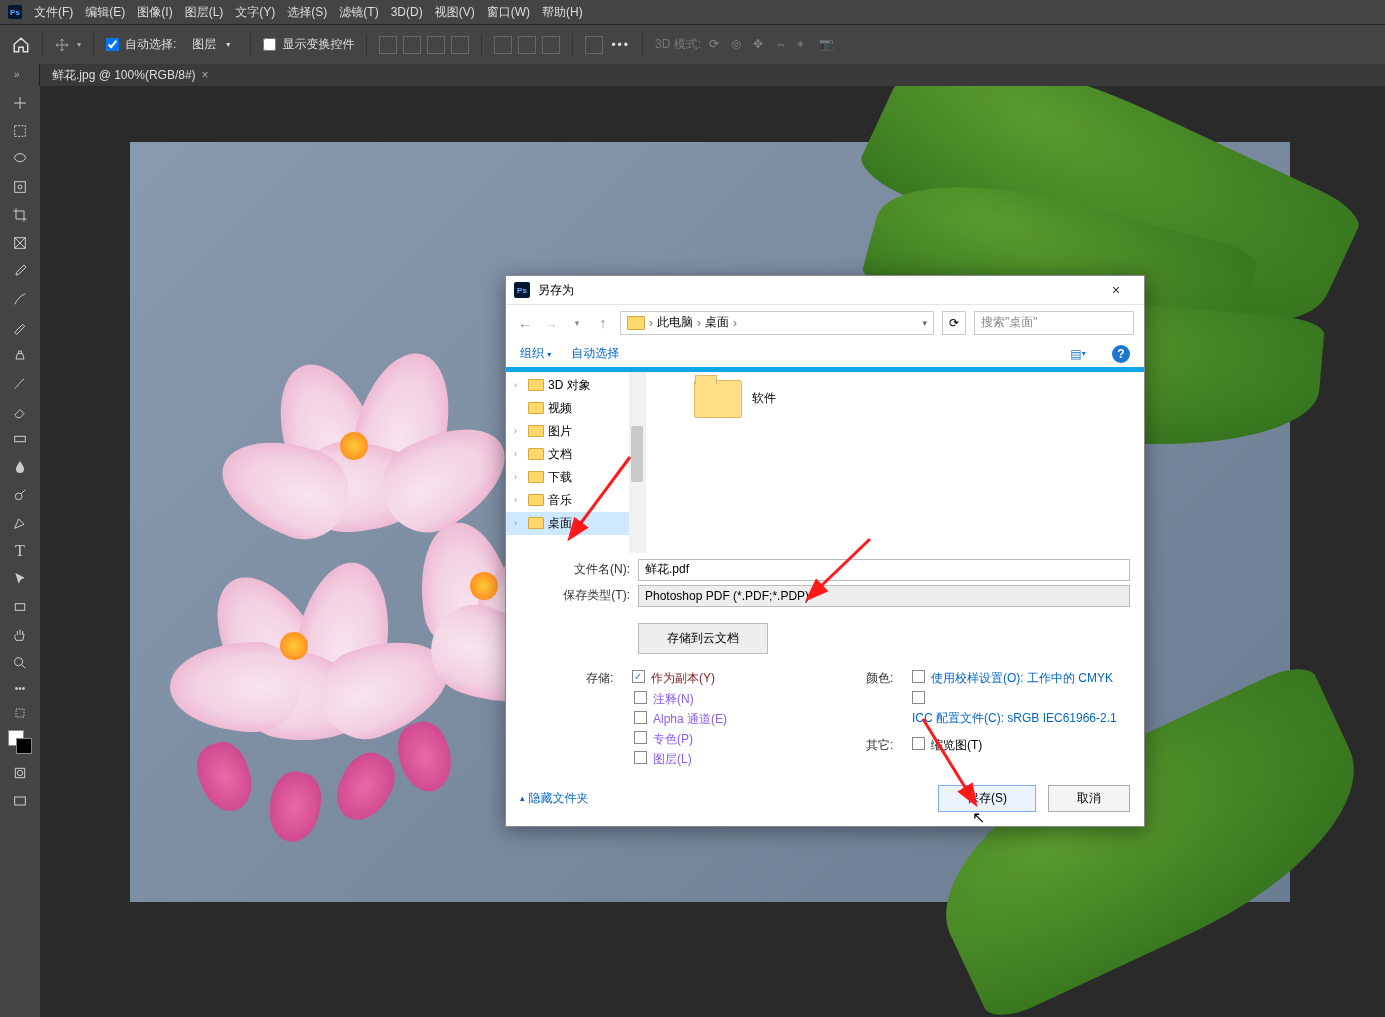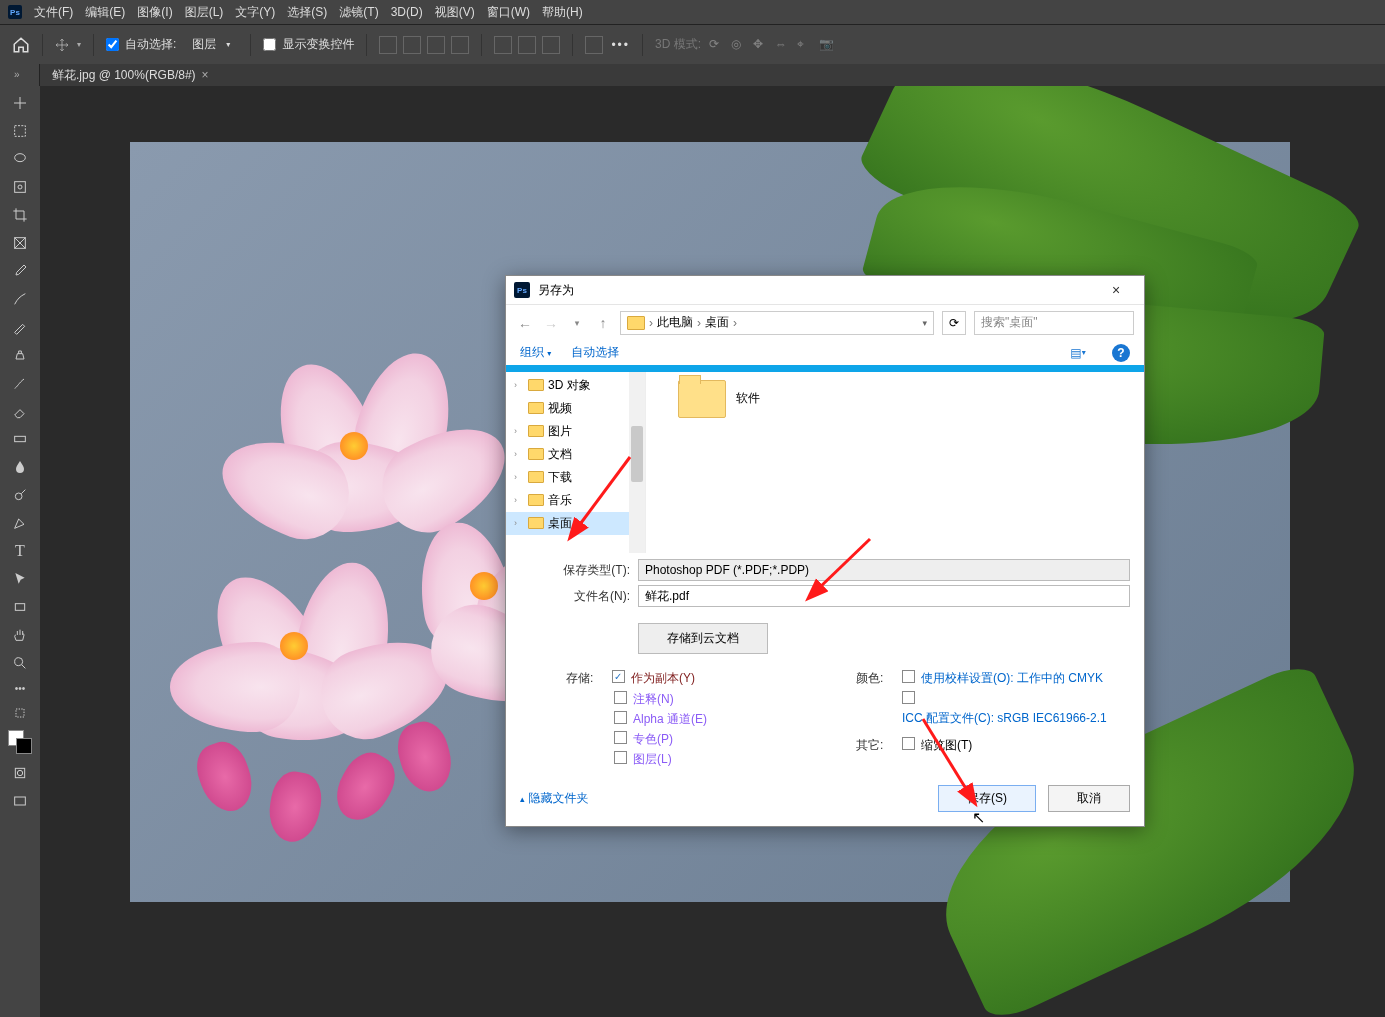--- a/index.html
+++ b/index.html
@@ -53,21 +53,21 @@
   .dlg-title .ps-sm { width: 16px; height: 16px; background: #001833; color: #66aaff; font-size: 8px; font-weight: bold; display: inline-flex; align-items: center; justify-content: center; border-radius: 2px; }
   .dlg-title .gap { flex: 1; }
   .dlg-close { width: 40px; text-align: center; font-size: 14px; color: #333; }
   .dlg-nav { height: 36px; display: flex; align-items: center; padding: 0 10px; gap: 8px; }
   .dlg-nav .arrow { color: #888; font-size: 14px; width: 18px; text-align: center; }
   .dlg-nav .folder-icon { width: 18px; height: 14px; background: #ffd86b; border: 1px solid #d9a93e; border-radius: 1px; }
   .dlg-nav .breadcrumb { display: flex; align-items: center; gap: 4px; flex: 1; border: 1px solid #ccc; height: 24px; padding: 0 6px; background: #fff; }
   .crumb-sep { color: #777; }
   .refresh { width: 24px; height: 24px; border: 1px solid #ccc; display: flex; align-items: center; justify-content: center; }
   .search-box { width: 160px; height: 24px; border: 1px solid #ccc; display: flex; align-items: center; padding: 0 6px; color: #888; gap: 6px; }
-  .dlg-toolbar { height: 32px; display: flex; align-items: center; padding: 0 14px; gap: 20px; border-bottom: 7px solid #0ea5e9; }
+  .dlg-toolbar { height: 32px; display: flex; align-items: center; padding: 0 14px; gap: 20px; border-bottom: 5px solid #0ea5e9; }
   .dlg-toolbar .link { color: #0066cc; }
   .dlg-toolbar .gap { flex: 1; }
   .view-icon { width: 28px; height: 18px; display: flex; align-items: center; justify-content: center; color: #1976d2; }
   .help-icon { width: 18px; height: 18px; background: #1976d2; color: #fff; border-radius: 50%; display: flex; align-items: center; justify-content: center; font-weight: bold; font-size: 12px; }
   .dlg-body { display: flex; height: 186px; }
   .tree { width: 140px; border-right: 1px solid #eee; padding: 2px 0; overflow: hidden; position: relative; }
   .tree-scroll { position: absolute; right: 0; top: 0; width: 16px; height: 100%; background: #f1f1f1; }
   .tree-thumb { position: absolute; right: 2px; top: 54px; width: 12px; height: 56px; background: #c9c9c9; border-radius: 2px; }
   .tree-item { display: flex; align-items: center; gap: 4px; padding: 3px 4px 3px 8px; }
   .tree-item.selected { background: #cde8ff; }
@@ -75,21 +75,21 @@
   .tree-folder { width: 16px; height: 12px; background: #ffd86b; border: 1px solid #d9a93e; border-radius: 1px; }
   .file-pane { flex: 1; padding: 8px; display: flex; gap: 10px; align-items: flex-start; }
   .big-folder { width: 48px; height: 38px; background: #ffe089; border: 1px solid #e3b95e; border-radius: 2px; position: relative; }
   .big-folder::before { content: ""; position: absolute; top: -6px; left: 0; width: 20px; height: 8px; background: #ffe089; border: 1px solid #e3b95e; border-bottom: none; }
   .dlg-form { padding: 6px 14px; }
   .form-row { display: flex; align-items: center; gap: 8px; margin-bottom: 4px; }
   .form-row label { width: 110px; text-align: right; color: #333; }
   .form-row .field { flex: 1; height: 22px; border: 1px solid #bbb; padding: 0 6px; display: flex; align-items: center; background: #fff; }
   .form-row .field.dropdown { background: #eee; }
   .cloud-btn { display: inline-block; padding: 6px 28px; background: #eee; border: 1px solid #bbb; margin-left: 118px; margin-top: 6px; }
-  .options-area { display: flex; gap: 16px; padding: 10px 14px 4px 60px; }
+  .options-area { display: flex; gap: 16px; padding: 10px 14px 4px 60px; margin-left: 20px; }
   .opt-col { flex: 1; }
   .opt-hdr { display: flex; align-items: flex-start; gap: 6px; margin-bottom: 4px; }
   .opt-label { color: #333; min-width: 40px; }
   .chk { width: 13px; height: 13px; border: 1px solid #888; background: #fff; display: inline-block; flex-shrink: 0; }
   .chk.checked { background: #fff; }
   .chk.checked::after { content: "✓"; font-size: 10px; color: #2a76c4; position: relative; top: -2px; left: 1px; }
   .opt-item { display: flex; gap: 6px; margin: 3px 0 3px 48px; color: #8b5cf6; }
   .opt-item.enabled { color: #0066cc; }
   .dlg-footer { display: flex; align-items: center; padding: 10px 14px 14px; gap: 12px; }
   .dlg-footer .gap { flex: 1; }
@@ -425,39 +425,39 @@
           <span class="tree-caret">›</span>
           <span class="tree-folder"></span>
           <span>桌面</span>
         </div>
       <div class="tree-scroll">
           <div class="tree-thumb"></div>
         </div>
     </div>
     <div class="file-pane">
       <div style="text-align:center;">
-        <div style="display:flex;align-items:center;gap:10px;margin-left:24px;justify-content:space-between;">
+        <div style="display:flex;align-items:center;gap:10px;margin-left:40px;justify-content:space-between;">
           <div class="big-folder"></div>
           <span>软件</span>
         </div>
       </div>
     </div>
   </div>
 
   <div class="dlg-form">
+    <div class="form-row">
+      <label>文件名(N):</label>
+      <div class="field">
+          <span>鲜花.pdf</span>
+        </div>
+    </div>
     <div class="form-row">
       <label>保存类型(T):</label>
       <div class="field dropdown">
           <span>Photoshop PDF (*.PDF;*.PDP)</span>
-        </div>
-    </div>
-    <div class="form-row">
-      <label>文件名(N):</label>
-      <div class="field">
-          <span>鲜花.pdf</span>
         </div>
     </div>
     <div style="text-align:left;margin-top:10px;">
       <span class="cloud-btn">存储到云文档</span>
     </div>
   </div>
 
   <div class="options-area">
     <div class="opt-col">
       <div class="opt-hdr">

